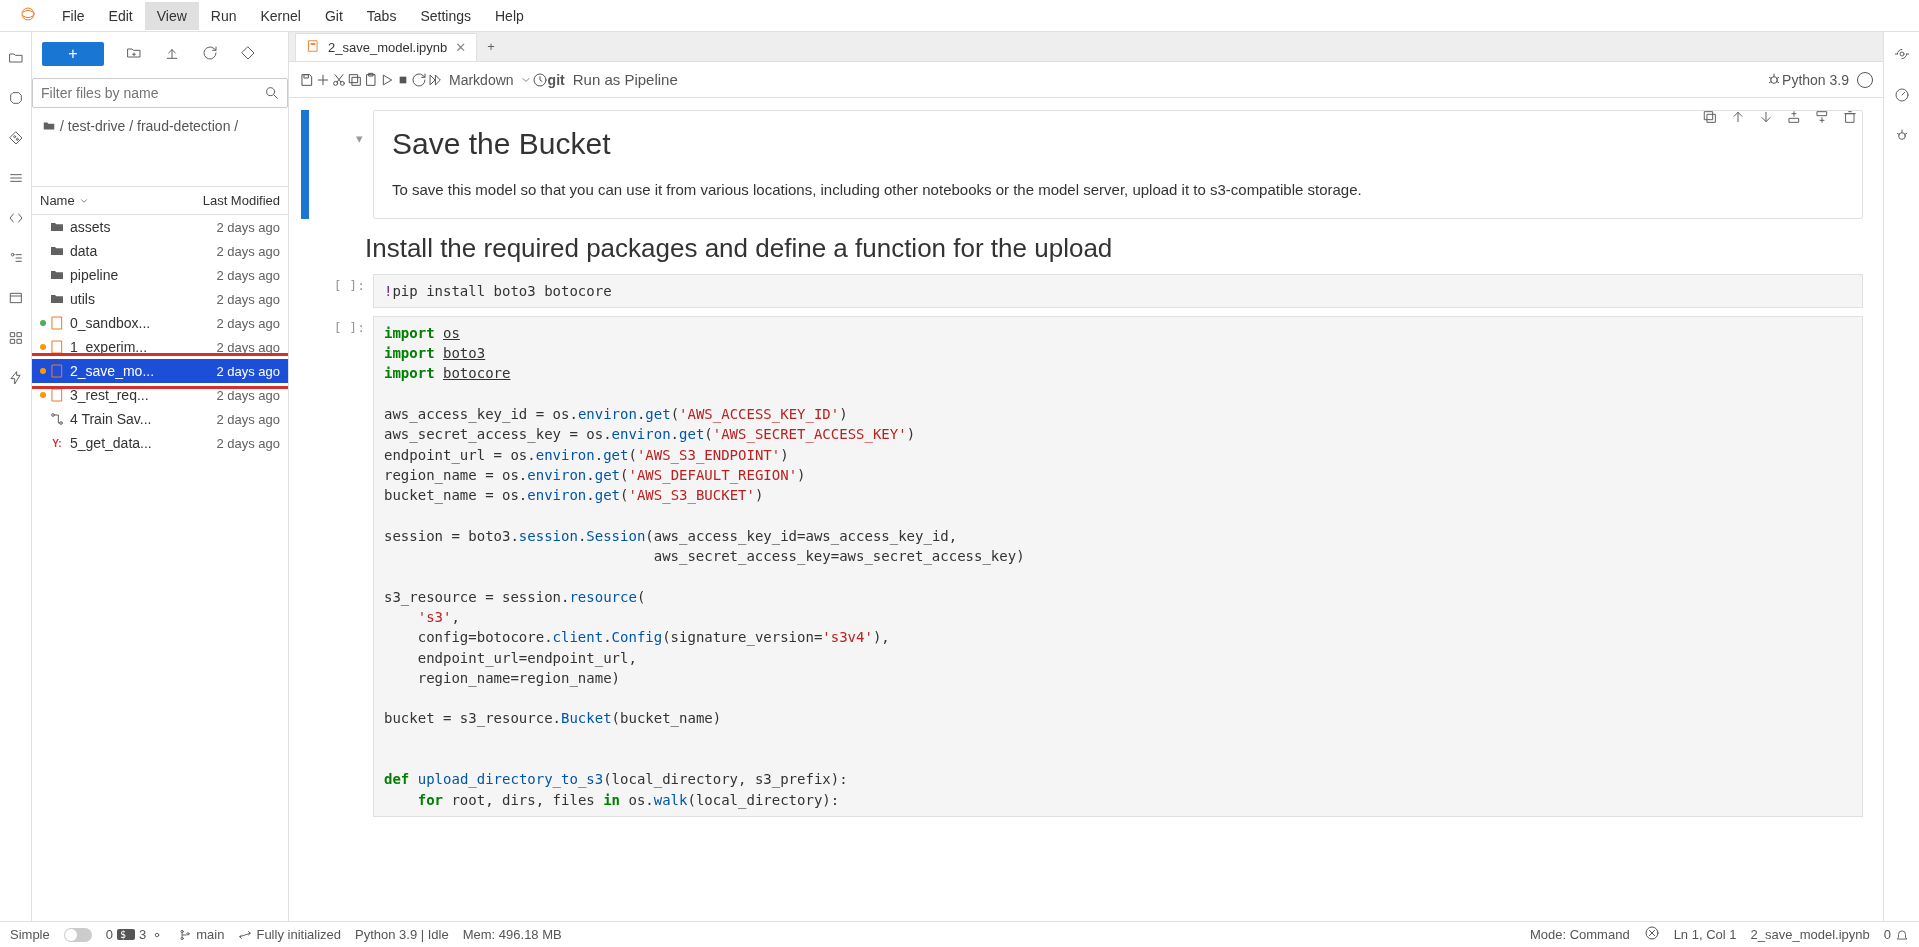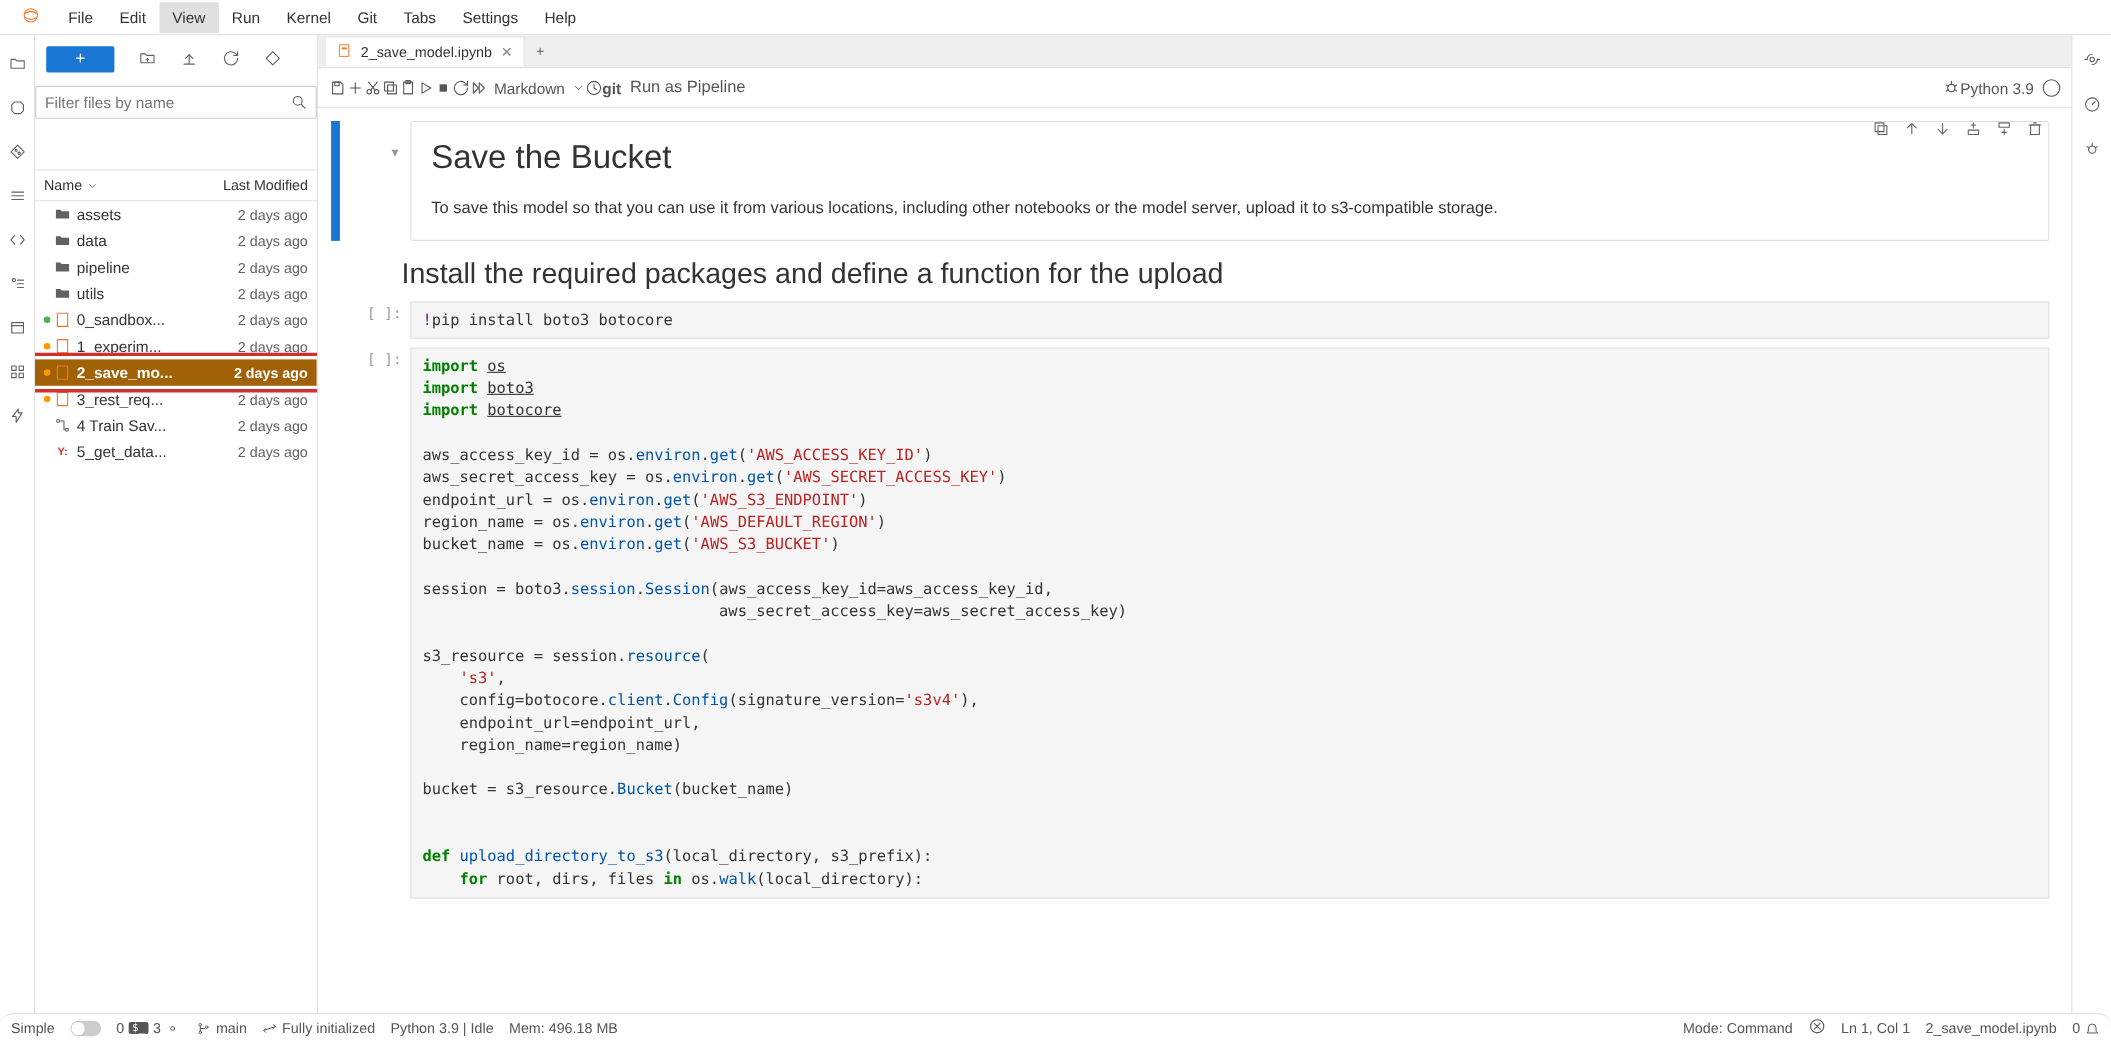--- a/index.html
+++ b/index.html
@@ -35,21 +35,21 @@
 .fp-header .col { padding: 6px 8px; }
 .fp-header .col-name { flex: 1; display:flex; align-items:center; gap:4px;}
 .fp-header .col-mod { width: 100px; text-align: right; }
 .fp-list { flex: 1; overflow: auto; }
 .fp-row { display: flex; align-items: center; padding: 4px 8px; font-size: 14px; cursor: pointer; }
 .fp-row .dot { width: 6px; height: 6px; border-radius: 50%; margin-right: 2px; }
 .fp-row .dot.g { background: #4caf50; } .fp-row .dot.o { background: #ff9800; }
 .fp-row .fpicon { width: 18px; display:flex; justify-content:center; margin-right: 4px; color:#616161;}
 .fp-row .fpname { flex: 1; white-space: nowrap; overflow: hidden; text-overflow: ellipsis; }
 .fp-row .fpmod { width: 80px; text-align: right; color: #616161; font-size: 13px;}
-.fp-row.selected { background: #a16207; color: #fff; font-weight: bold; }
+.fp-row.selected { background: #1d4ed8; color: #fff; }
 .fp-row.selected .fpmod, .fp-row.selected .fpicon { color: #fff; }
 .fp-row.highlighted { position: relative; }
 .fp-highlight-box { border: 3px solid #d32f2f; border-radius: 10px; position: absolute; left: -14px; right: -10px; top: -6px; bottom: -6px; pointer-events: none; }
 
 
 .nbarea { flex: 1; display: flex; flex-direction: column; min-width: 0; }
 .tabbar { display: flex; align-items: center; height: 30px; background: #eeeeee; border-bottom: 1px solid #e0e0e0; padding-left: 6px; }
 .tab { background: #fff; border: 1px solid #e0e0e0; border-bottom: none; height: 28px; display: flex; align-items: center; padding: 0 10px; gap: 8px; font-size: 13px; }
 .tab .tabclose { color: #888; cursor:pointer; }
 .tabadd { width: 28px; display:flex; align-items:center; justify-content:center; color:#616161; cursor:pointer; }
@@ -72,21 +72,21 @@
 .mdcell-box p { font-size: 15px; color: #333; line-height: 1.5;}
 .md-actions { position:absolute; top:-2px; right:4px; display:flex; gap:12px; color:#616161; }
 .md-chevron { position:absolute; left:-18px; top:20px; color:#999; }
 .md-heading2 { font-size: 26px; font-weight: 500; margin: 14px 0 10px 64px;}
 .codecell .codebody { background: #f5f5f5; border: 1px solid #e0e0e0; padding: 6px 10px; font-family: "Menlo","Consolas",monospace; font-size: 14px; line-height: 1.45; white-space: pre; overflow-x:auto;}
 .tok-kw { color: #008000; font-weight:bold;} .tok-ul { text-decoration: underline; }
 .tok-fn { color: #0055aa; } .tok-str { color: #ba2121; }
 .tok-bang { color: #6a1b9a; }
 
 
-.statusbar { height: 26px; border-top: 1px solid #e0e0e0; display:flex; align-items:center; padding: 0 10px; font-size: 13px; color:#555; gap: 14px; border-radius: 12px;}
+.statusbar { height: 26px; border-top: 1px solid #e0e0e0; display:flex; align-items:center; padding: 0 10px; font-size: 13px; color:#555; gap: 14px;}
 .statusbar .toggle { width:28px; height:14px; background:#ccc; border-radius:7px; position:relative;}
 .statusbar .toggle::after { content:''; position:absolute; left:1px; top:1px; width:12px; height:12px; background:#fff; border-radius:50%;}
 .statusbar .sb-spacer { flex:1; }
 .statusbar .sb-item { display:flex; align-items:center; gap:4px;}
 .sb-term { background:#555; color:#fff; padding:0 3px; border-radius:2px; font-family:monospace; font-size:10px;}
 
 svg { width:16px; height:16px; fill:none; stroke:currentColor; stroke-width:1.5; stroke-linecap:round; stroke-linejoin:round;}
 </style>
 </head>
 <body>
@@ -186,20 +186,26 @@
         <span class="tbicon"><svg viewBox="0 0 24 24">
               <path d="M12 3l9 9-9 9-9-9z"></path>
             </svg></span>
       </div>
       <div class="fp-filter">
         <input type="text" placeholder="Filter files by name" style="">
         <span class="search-ic"><svg viewBox="0 0 24 24">
               <circle cx="10" cy="10" r="6"></circle>
               <line x1="15" y1="15" x2="20" y2="20"></line>
             </svg></span>
+      </div>
+      <div class="fp-breadcrumb">
+        <svg viewBox="0 0 24 24" style="width:14px;height:14px;color:#616161;">
+            <path d="M3 6h6l2 2h10v10H3z" fill="#616161" stroke="none"></path>
+          </svg>
+        <span id="breadcrumb-path"> / test-drive / fraud-detection / </span>
       </div>
       <div class="fp-header">
         <div class="col col-name">
           <span>Name</span>
           <svg viewBox="0 0 24 24" style="width:10px;height:10px;">
               <polyline points="6 9 12 15 18 9"></polyline>
             </svg>
         </div>
         <div class="col col-mod">Last Modified</div>
       </div>

